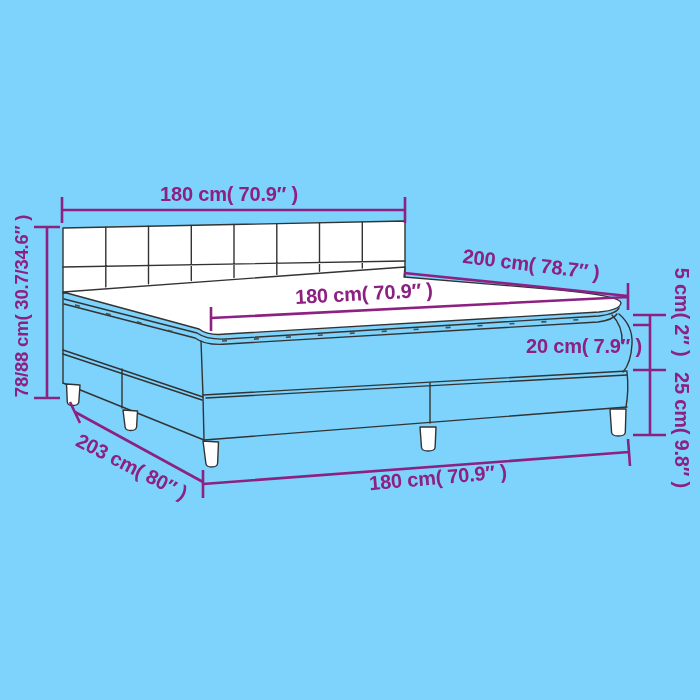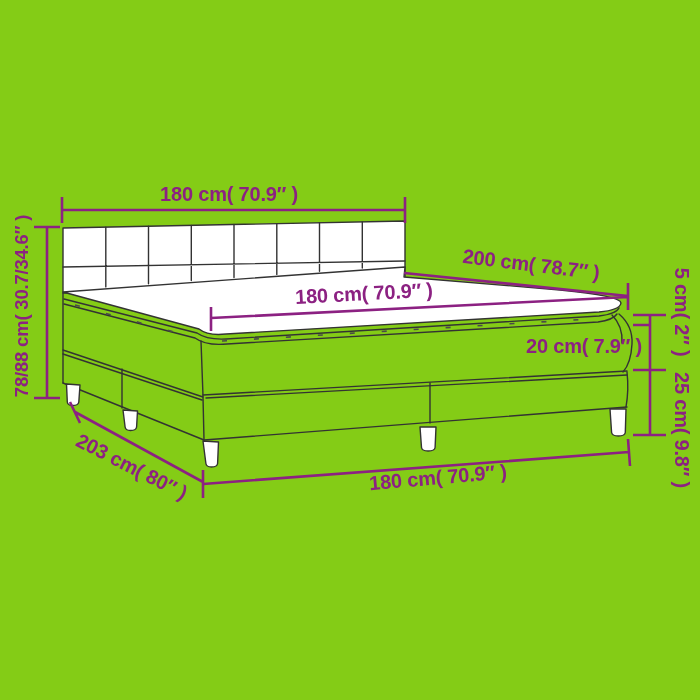--- a/index.html
+++ b/index.html
@@ -1,16 +1,16 @@
 <!DOCTYPE html>
 <html style="--accent: #8C2182;"><head>
 <meta charset="utf-8">
 <style>
   html,body{margin:0;padding:0;background:#ffffff;}
-  .stage{position:relative;width:700px;height:700px;background:#84cc16;overflow:hidden;
+  .stage{position:relative;width:700px;height:700px;background:#7dd3fc;overflow:hidden;
          font-family:"Liberation Sans","DejaVu Sans",sans-serif;}
   svg{display:block}
   .dim-text{font-weight:bold;font-size:20px;fill:var(--accent,#8C2182);letter-spacing:-0.2px;}
   .dim-text.small{font-size:18.5px;}
   .dim-line{stroke:var(--accent,#8C2182);stroke-width:2.6;fill:none;stroke-linecap:butt;}
   .bed-line{stroke:#333;stroke-width:1.4;fill:none;stroke-linejoin:round;stroke-linecap:round;}
   .bed-fill{stroke:#333;stroke-width:1.4;fill:#fff;stroke-linejoin:round;}
   .stitch{stroke:#4a4a4a;stroke-width:1.6;fill:none;stroke-dasharray:5 27;}
 </style>
 </head>

